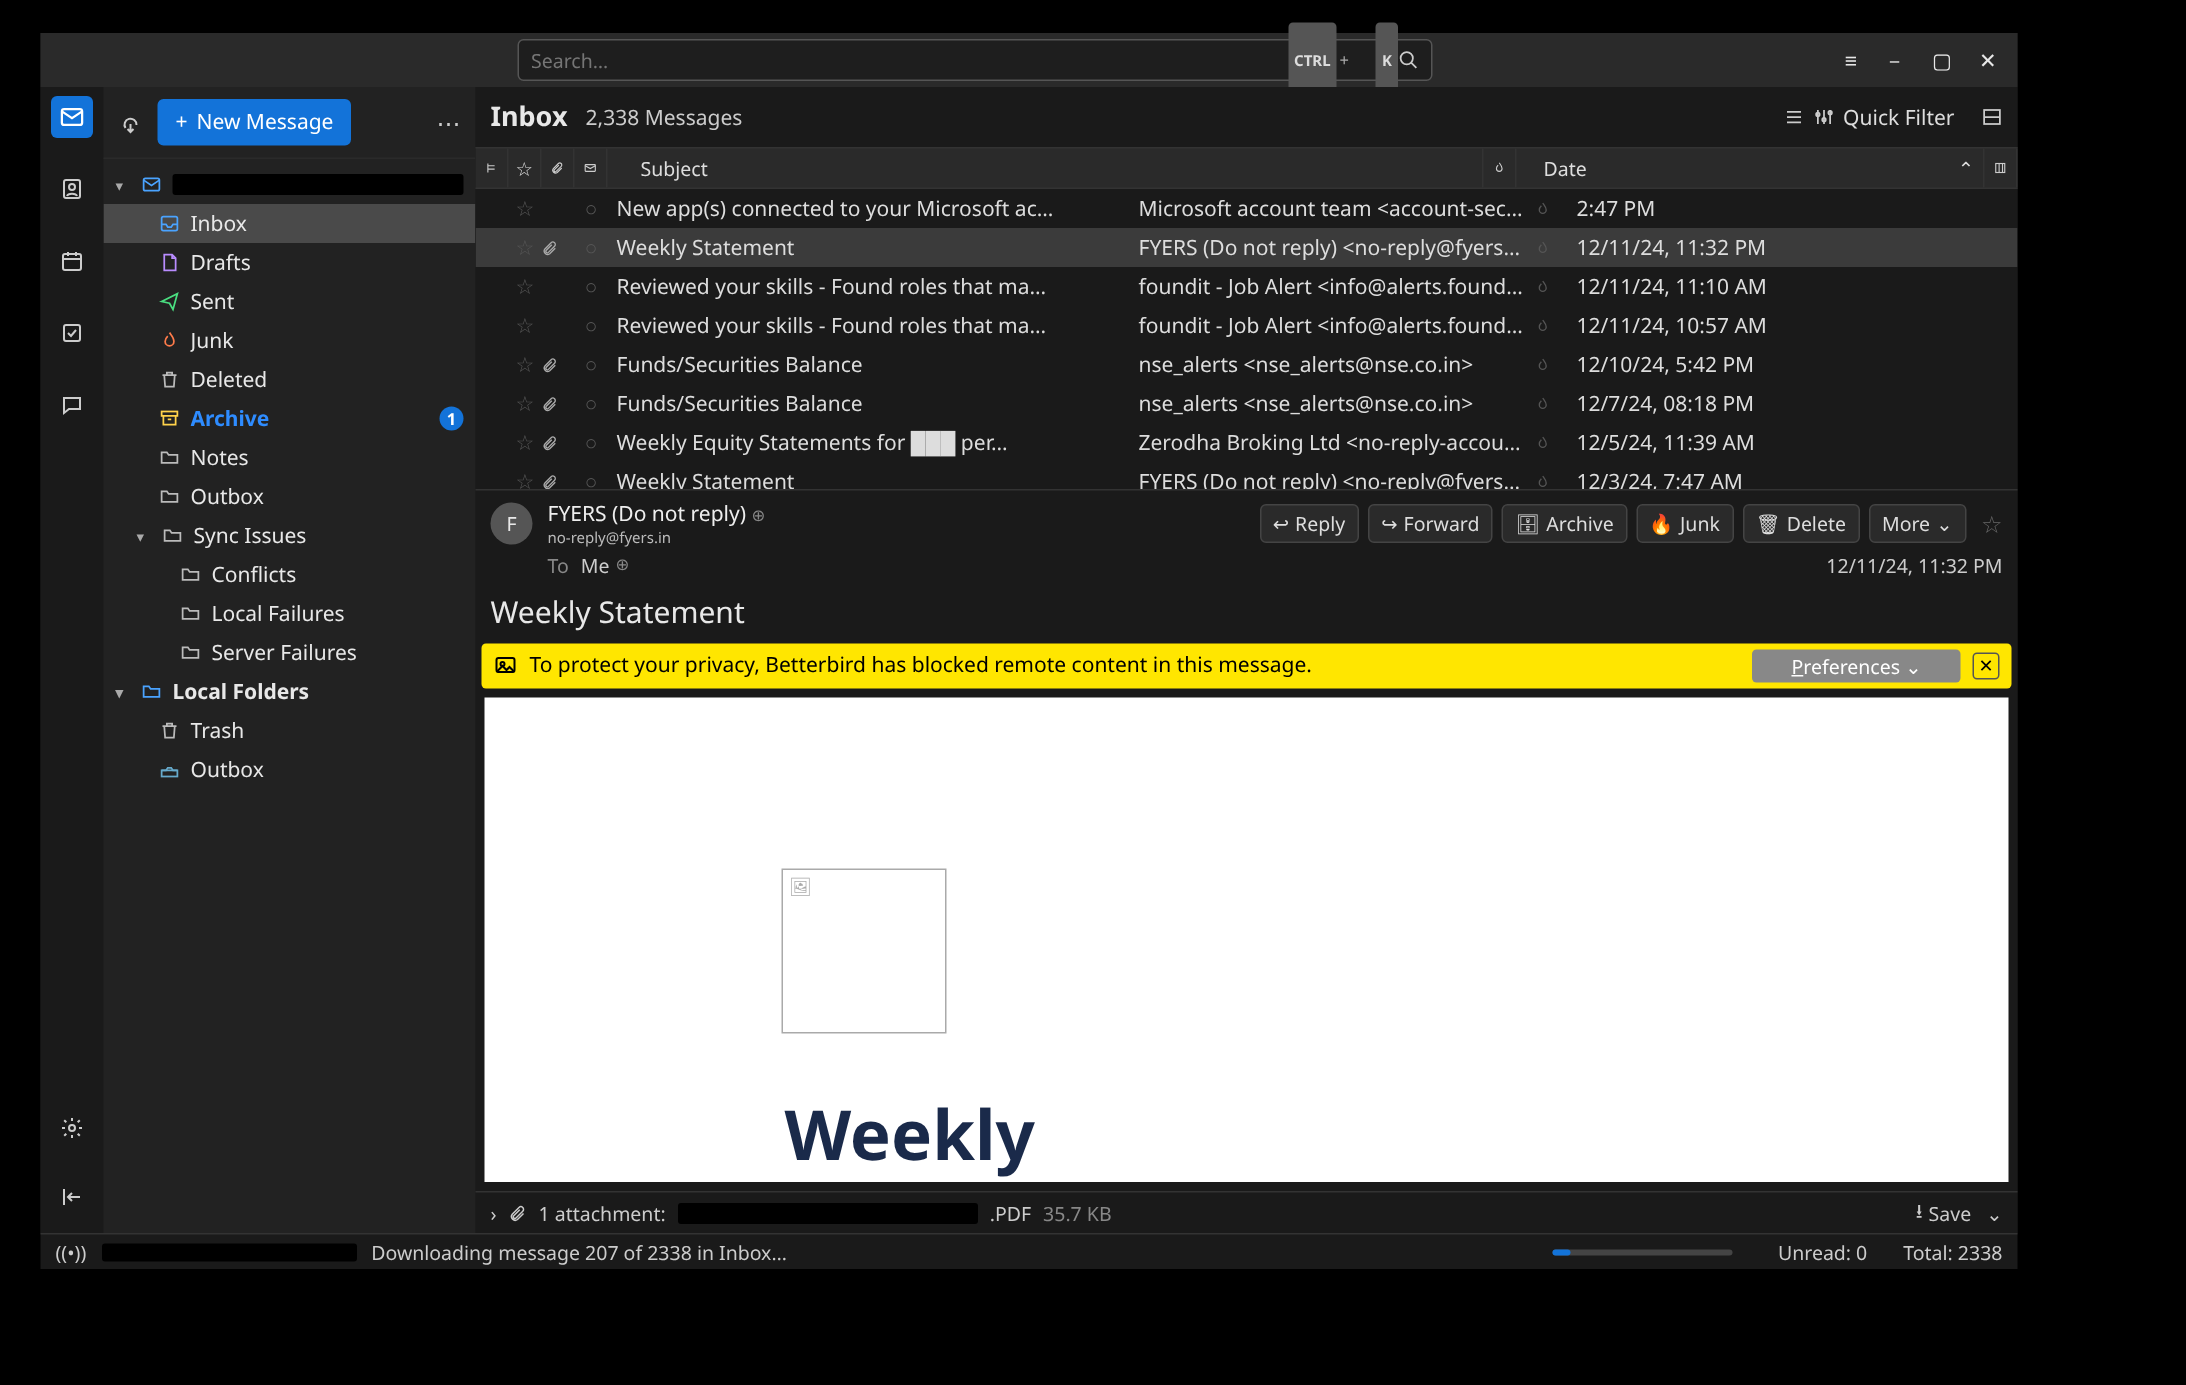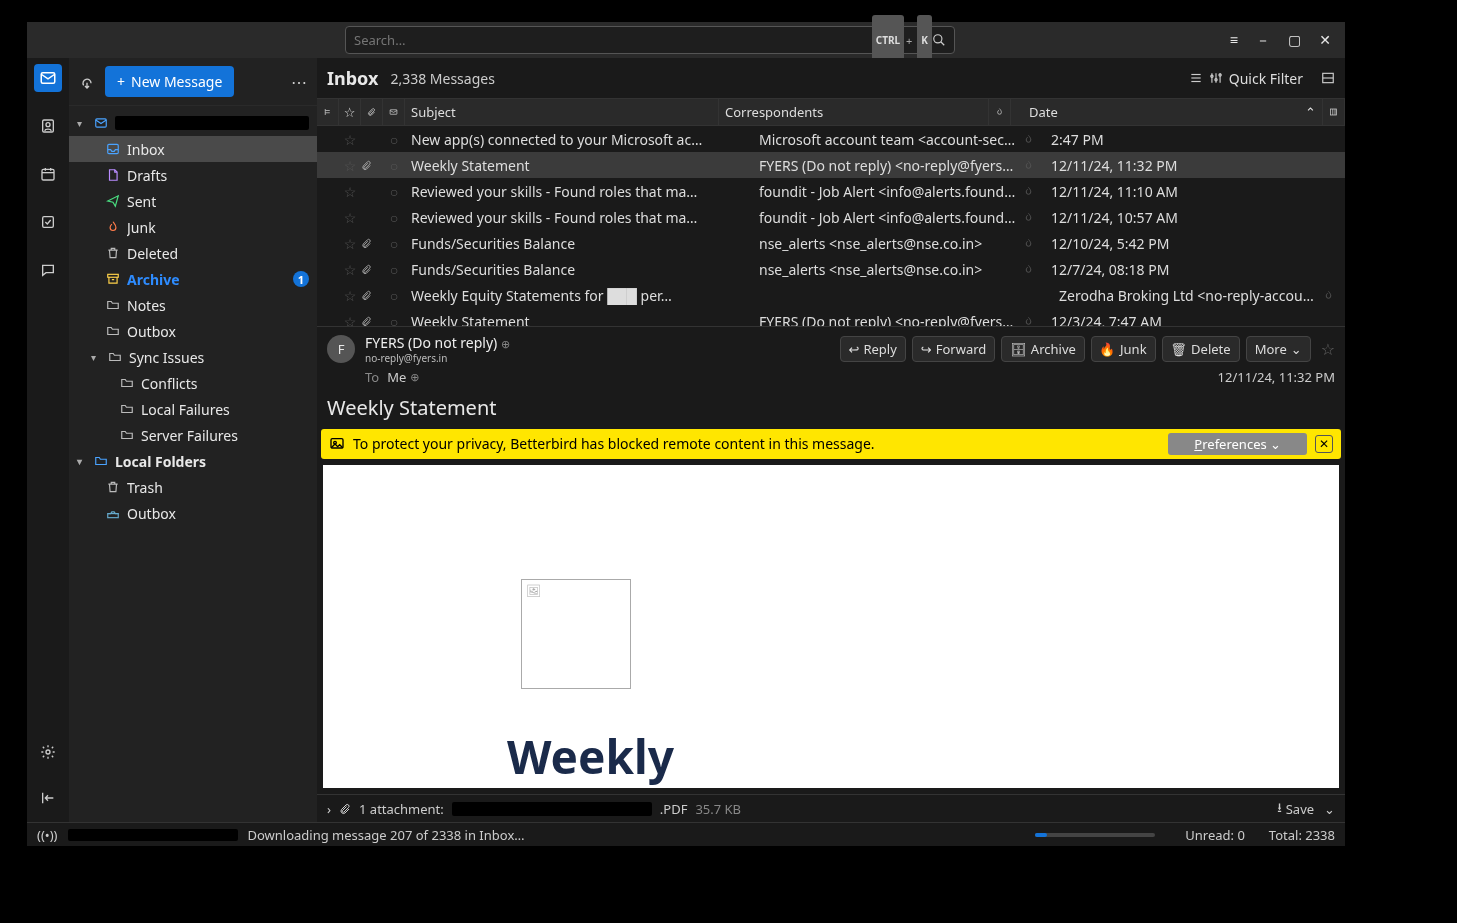--- a/index.html
+++ b/index.html
@@ -2,21 +2,21 @@
 <html><head>
 <meta charset="utf-8">
 <style>
 * { box-sizing: border-box; margin: 0; padding: 0; font-family: "Segoe UI", "Noto Sans", sans-serif; }
 html, body { width: 1457px; height: 923px; background: #000; color: #e8e8e8; overflow: hidden; }
 .app { position: absolute; left: 27px; top: 22px; width: 1318px; height: 824px; background: #1a1a1a; display: flex; flex-direction: column; }
 .titlebar { height: 36px; background: #2a2a2a; display: flex; align-items: center; }
 .tb-spacer { flex: 1; }
 .searchbox { width: 610px; height: 28px; background: #1e1e1e; border: 1px solid #555; border-radius: 4px; display: flex; align-items: center; padding: 0 8px; margin-left: 318px; }
 .searchbox input { flex: 1; background: transparent; border: none; outline: none; color: #aaa; font-size: 13px; }
-.kbd { background: #555; color: #ddd; font-size: 10px; padding: 18px 4px; border-radius: 3px; margin-left: 3px; font-weight: bold;}
+.kbd { background: #555; color: #ddd; font-size: 10px; padding: 18px 4px; border-radius: 3px; margin-left: 16px; font-weight: bold;}
 .searchbox .mag { margin-left: auto; }
 .winbtns { display: flex; gap: 18px; padding: 0 14px; color: #e8e8e8; font-size: 14px; }
 .winbtns span { cursor: pointer; }
 .body { flex: 1; display: flex; min-height: 0; }
 .rail { width: 42px; background: #1a1a1a; display: flex; flex-direction: column; align-items: center; padding-top: 6px; gap: 20px; }
 .rail .ico { width: 28px; height: 28px; display: flex; align-items: center; justify-content: center; border-radius: 4px; color: #ccc; }
 .rail .ico.active { background: #1373d9; color: #fff; }
 .rail .bottom { margin-top: auto; margin-bottom: 10px; display:flex; flex-direction:column; gap:18px; align-items:center;}
 .sidebar { width: 248px; background: #222; display: flex; flex-direction: column; }
 .sb-top { height: 48px; display: flex; align-items: center; padding: 0 10px; gap: 10px; border-bottom: 1px solid #2a2a2a; }
@@ -36,21 +36,21 @@
 .tree .lvl2 { padding-left: 50px; }
 .tree .acct { padding-left: 8px; }
 .main { flex: 1; display: flex; flex-direction: column; min-width: 0; background:#1a1a1a;}
 .listhead { height: 40px; display: flex; align-items: center; padding: 0 10px; gap: 12px; }
 .listhead .title { font-size: 18px; font-weight: bold; }
 .listhead .count { color: #ccc; font-size: 14px; }
 .listhead .qf { margin-left: auto; display: flex; align-items: center; gap: 6px; font-size: 14px; color: #ddd;}
 .colhead { height: 28px; background: #2a2a2a; display: flex; align-items: center; border-top: 1px solid #333; border-bottom: 1px solid #333; font-size: 13px; color: #ddd; }
 .colhead > div { border-right: 1px solid #333; height: 100%; display: flex; align-items: center; padding: 0 6px; }
 .c-th { width: 22px; justify-content:center; padding:0; }
-.c-subject { flex: 1.0; min-width: 280px; }
+.c-subject { flex: 1.0; min-width: 280px; margin-left: 16px; }
 .c-corr { width: 270px; }
 .c-date { width: 300px; }
 .c-last { width: 22px; border-right:none; justify-content:center; }
 .msglist { height: 200px; overflow: hidden; font-size: 14px; }
 .msg { display: flex; align-items: center; height: 26px; padding: 0 0px; color: #ddd; }
 .msg.sel { background: #3b3b3b; }
 .msg .cell { padding: 0 6px; white-space: nowrap; overflow: hidden; text-overflow: ellipsis; }
 .msg .star { width: 22px; text-align:center; color:#555;}
 .msg .att { width: 22px; text-align:center; color:#888;}
 .msg .dot { width: 22px; text-align:center; color:#555;}
@@ -71,21 +71,21 @@
 .pv-row2 { display:flex; align-items:center; font-size:13px; color:#ccc; padding-left:38px;}
 .pv-row2 .date { margin-left:auto; }
 .pv-subj { font-size:20px; padding:4px 10px 8px 10px; }
 .notice { background:#ffe600; color:#000; display:flex; align-items:center; padding:4px 8px; gap:8px; font-size:14px; margin:0 4px; border-radius:3px;}
 .notice .pref { margin-left:auto; background:#888; color:#fff; border:none; padding:2px 26px; border-radius:3px; font-size:13px; cursor:pointer;}
 .notice .pref u { text-decoration: underline; }
 .notice .close { background:transparent; border:1px solid #555; width:18px; height:18px; border-radius:3px; cursor:pointer; font-size:12px; display:flex; align-items:center; justify-content:center;}
 .content { flex:1; background:#fff; margin:6px; overflow:hidden; position:relative;}
 .content .imgph { position:absolute; left:198px; top:114px; width:110px; height:110px; border:1px solid #aaa; background:#fff;}
 .content .imgph::after { content:"🖼"; color:#aaa; font-size:12px; position:absolute; left:4px; top:2px;}
-.content .big { position:absolute; left:184px; top:260px; font-size:46px; font-weight:bold; color:#1a2a4a;}
+.content .big { position:absolute; left:200px; top:260px; font-size:46px; font-weight:bold; color:#1a2a4a;}
 .attbar { height:28px; display:flex; align-items:center; padding:0 10px; gap:8px; font-size:13px; color:#ccc; border-top:1px solid #333;}
 .attbar .redact { background:#000; width:200px; height:14px; border-radius:2px;}
 .attbar .save { margin-left:auto; display:flex; align-items:center; gap:4px;}
 .status { height:24px; display:flex; align-items:center; padding:0 10px; gap:10px; font-size:13px; color:#ccc; border-top:1px solid #333;}
 .status .redact { background:#000; width:170px; height:12px; border-radius:2px;}
 .status .prog { width:120px; height:4px; background:#444; border-radius:2px; margin-left:auto; position:relative;}
 .status .prog::after { content:""; position:absolute; left:0; top:0; height:100%; width:10%; background:#1373d9; border-radius:2px;}
 svg { display:block; }
 </style>
 </head>
@@ -367,21 +367,20 @@
               <path d="M20 12l-8 8a5 5 0 0 1-7-7l9-9a3.5 3.5 0 0 1 5 5l-9 9a2 2 0 0 1-3-3l8-8"></path>
             </svg>
           </div>
         <div class="c-th">
             <svg width="12" height="12" viewBox="0 0 24 24" fill="none" stroke="#ccc" stroke-width="2">
               <rect x="3" y="6" width="18" height="12" rx="1"></rect>
               <path d="M3 8l9 5 9-5"></path>
             </svg>
           </div>
         <div class="c-subject">Subject</div>
-        <div class="c-corr">Correspondents</div>
         <div class="c-th">
             <svg width="12" height="12" viewBox="0 0 24 24" fill="none" stroke="#ccc" stroke-width="2">
               <path d="M12 3c3 4 5 6 5 10a5 5 0 0 1-10 0c0-3 2-5 3-6"></path>
             </svg>
           </div>
         <div class="c-date" style="justify-content:space-between;margin-left:12px;">
             <span>Date</span>
             <span>⌃</span>
           </div>
         <div class="c-last">
@@ -499,20 +498,21 @@
               </svg>
             </span>
             <span class="dot">○</span>
             <span class="cell subj">Weekly Equity Statements for ███ per…</span>
             <span class="cell corr">Zerodha Broking Ltd &lt;no-reply-account-…</span>
             <span class="spam">
               <svg width="11" height="11" viewBox="0 0 24 24" fill="none" stroke="#555" stroke-width="2">
                 <path d="M12 3c3 4 5 6 5 10a5 5 0 0 1-10 0c0-3 2-5 3-6"></path>
               </svg>
             </span>
+            <span class="cell date">12/5/24, 11:39 AM</span>
           </div>
           <div class="msg">
             <span class="th"></span>
             <span class="star">☆</span>
             <span class="att">
               <svg width="11" height="11" viewBox="0 0 24 24" fill="none" stroke="#aaa" stroke-width="2">
                 <path d="M20 12l-8 8a5 5 0 0 1-7-7l9-9a3.5 3.5 0 0 1 5 5l-9 9a2 2 0 0 1-3-3l8-8"></path>
               </svg>
             </span>
             <span class="dot">○</span>

